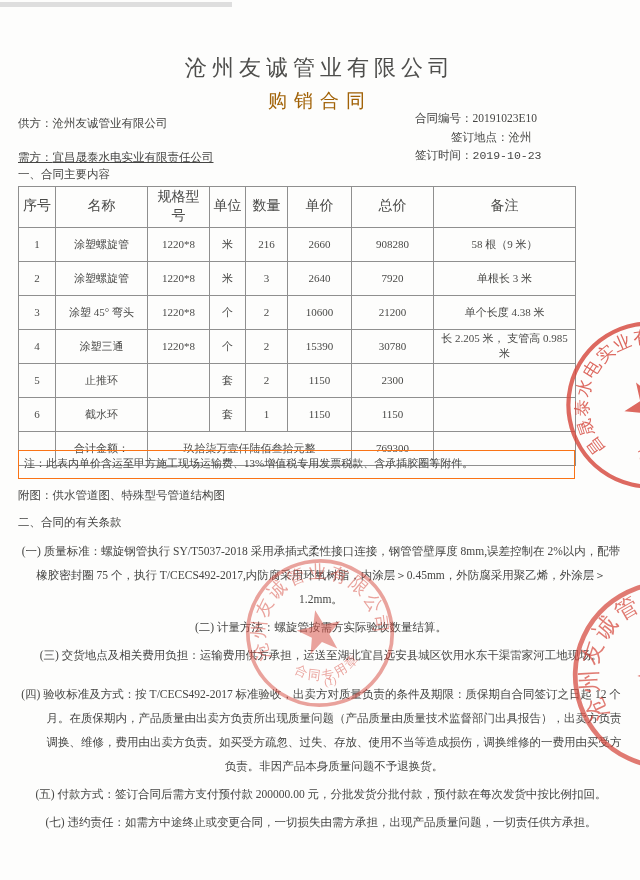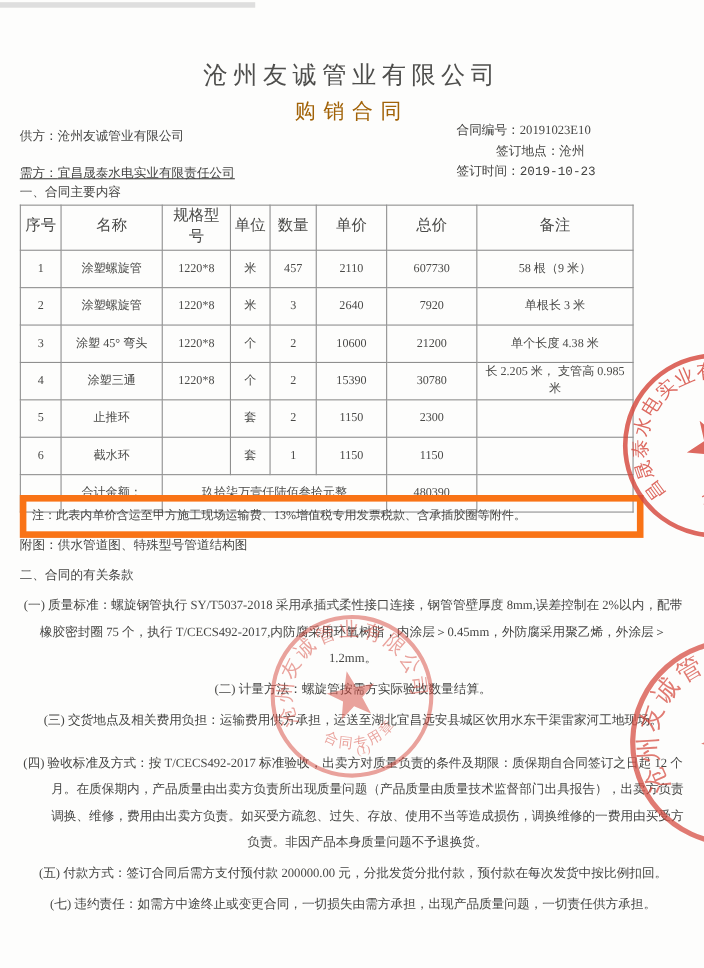--- a/index.html
+++ b/index.html
@@ -22,21 +22,21 @@
   .meta-date{top:148px;left:415px;font-family:Liberation Mono, monospace;}
   .sec1-heading{top:167px;left:18px;}
   .main-table{position:absolute;top:186px;left:18px;width:557px;
     border-collapse:collapse;table-layout:fixed;font-size:11px;}
   .main-table th,.main-table td{
     border:1px solid #8f8f8f;text-align:center;vertical-align:middle;
     padding:1px 3px;font-weight:normal;color:#4a4a48;line-height:1.35;}
   .main-table th{height:28px;font-size:14px;}
   .main-table td{height:31px;}
   .note-box{position:absolute;top:450px;left:18px;width:545px;height:17px;
-    border:6px solid #f97316;font-size:11px;padding:5px 5px;white-space:nowrap;overflow:hidden;}
+    border:1px solid #f97316;font-size:11px;padding:5px 5px;white-space:nowrap;overflow:hidden;}
   .attachment-line{top:488px;left:18px;}
   .sec2-heading{top:515px;left:18px;}
   .terms{position:absolute;top:539px;left:18px;width:606px;font-size:11.5px;text-align:center;}
   .terms p{margin:0 0 4px 0;line-height:24px;}
   .terms p.hang{padding-left:26px;text-indent:-26px;margin-top:15px;}
   .stamp{position:absolute;pointer-events:none;}
   .stamp svg{display:block;}
   .stamp-buyer{left:530px;top:285px;width:240px;height:240px;opacity:.82;transform:rotate(-32deg);}
   .stamp-seller-center{left:214px;top:527px;width:212px;height:212px;opacity:.5;transform:rotate(-12deg);}
   .stamp-seller-right{left:532px;top:540px;width:270px;height:270px;opacity:.72;transform:rotate(-20deg);}
@@ -89,23 +89,23 @@
       <th>数量</th>
       <th>单价</th>
       <th>总价</th>
       <th>备注</th>
     </tr>
     <tr>
       <td>1</td>
       <td>涂塑螺旋管</td>
       <td>1220*8</td>
       <td>米</td>
-      <td>457</td>
-      <td>2110</td>
-      <td>607730</td>
+      <td>216</td>
+      <td>2660</td>
+      <td>908280</td>
       <td>58 根（9 米）</td>
     </tr>
     <tr>
       <td>2</td>
       <td>涂塑螺旋管</td>
       <td>1220*8</td>
       <td>米</td>
       <td>3</td>
       <td>2640</td>
       <td>7920</td>
@@ -148,21 +148,21 @@
       <td>套</td>
       <td>1</td>
       <td>1150</td>
       <td>1150</td>
       <td></td>
     </tr>
     <tr>
       <td></td>
       <td>合计金额：</td>
       <td colspan="4">玖拾柒万壹仟陆佰叁拾元整</td>
-      <td>480390</td>
+      <td>769300</td>
       <td></td>
     </tr>
   </tbody>
     </table>
 
   <div class="note-box">注：此表内单价含运至甲方施工现场运输费、13%增值税专用发票税款、含承插胶圈等附件。</div>
   <div class="line attachment-line">附图：供水管道图、特殊型号管道结构图</div>
   <div class="line sec2-heading">二、合同的有关条款</div>
 
   <div class="terms">

